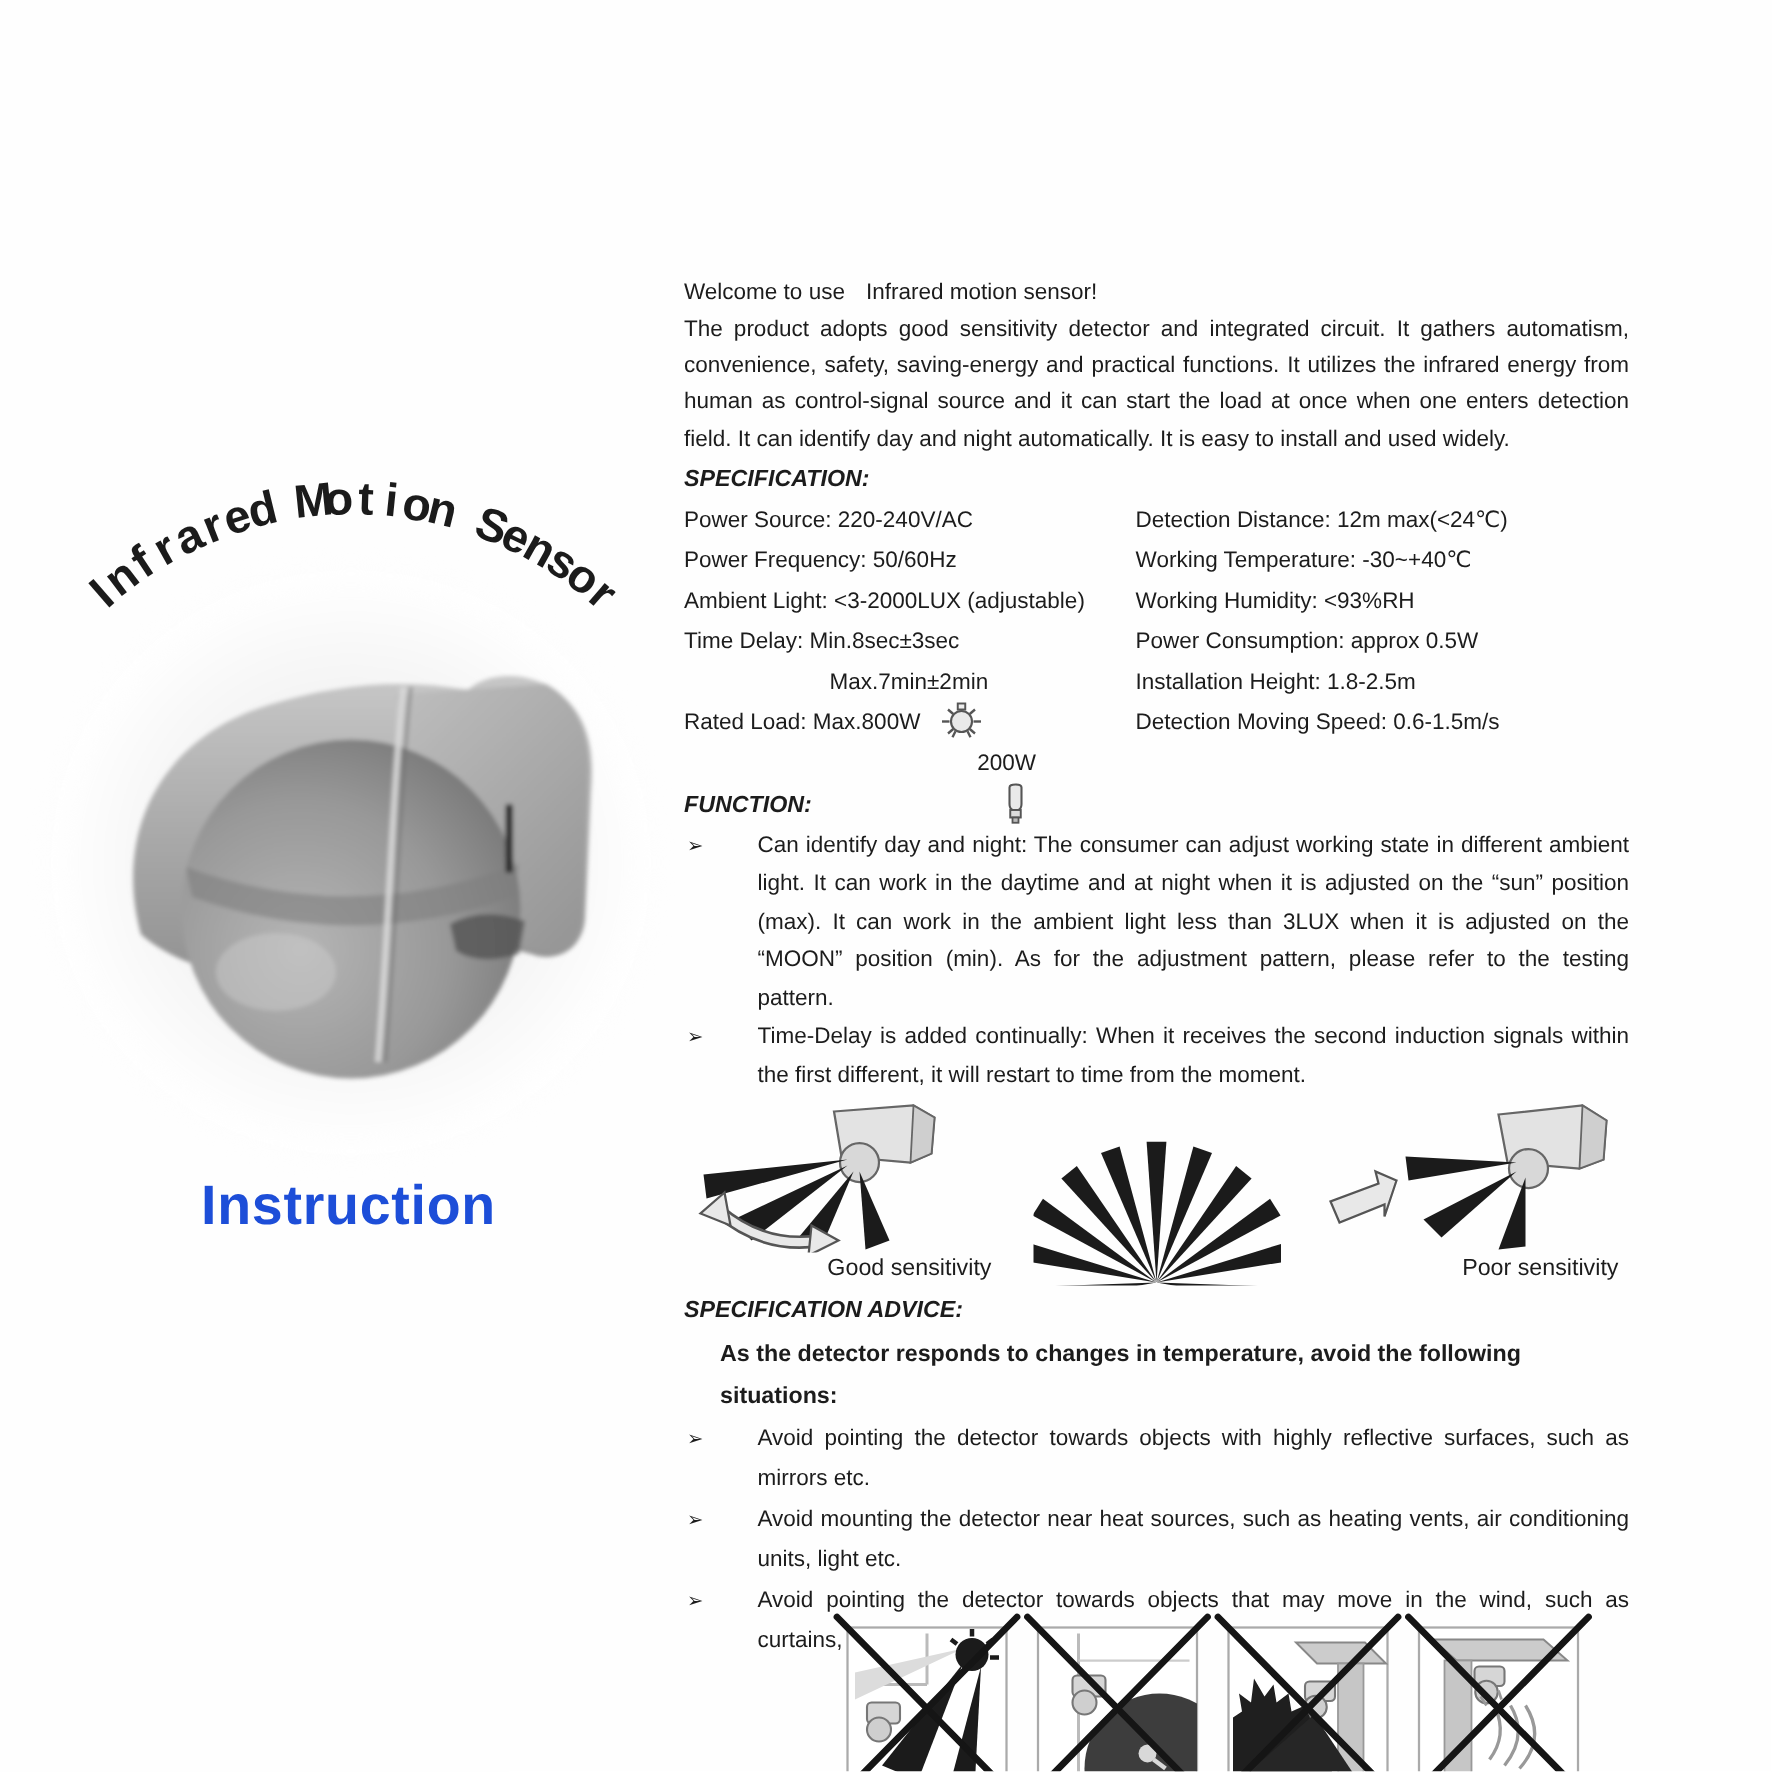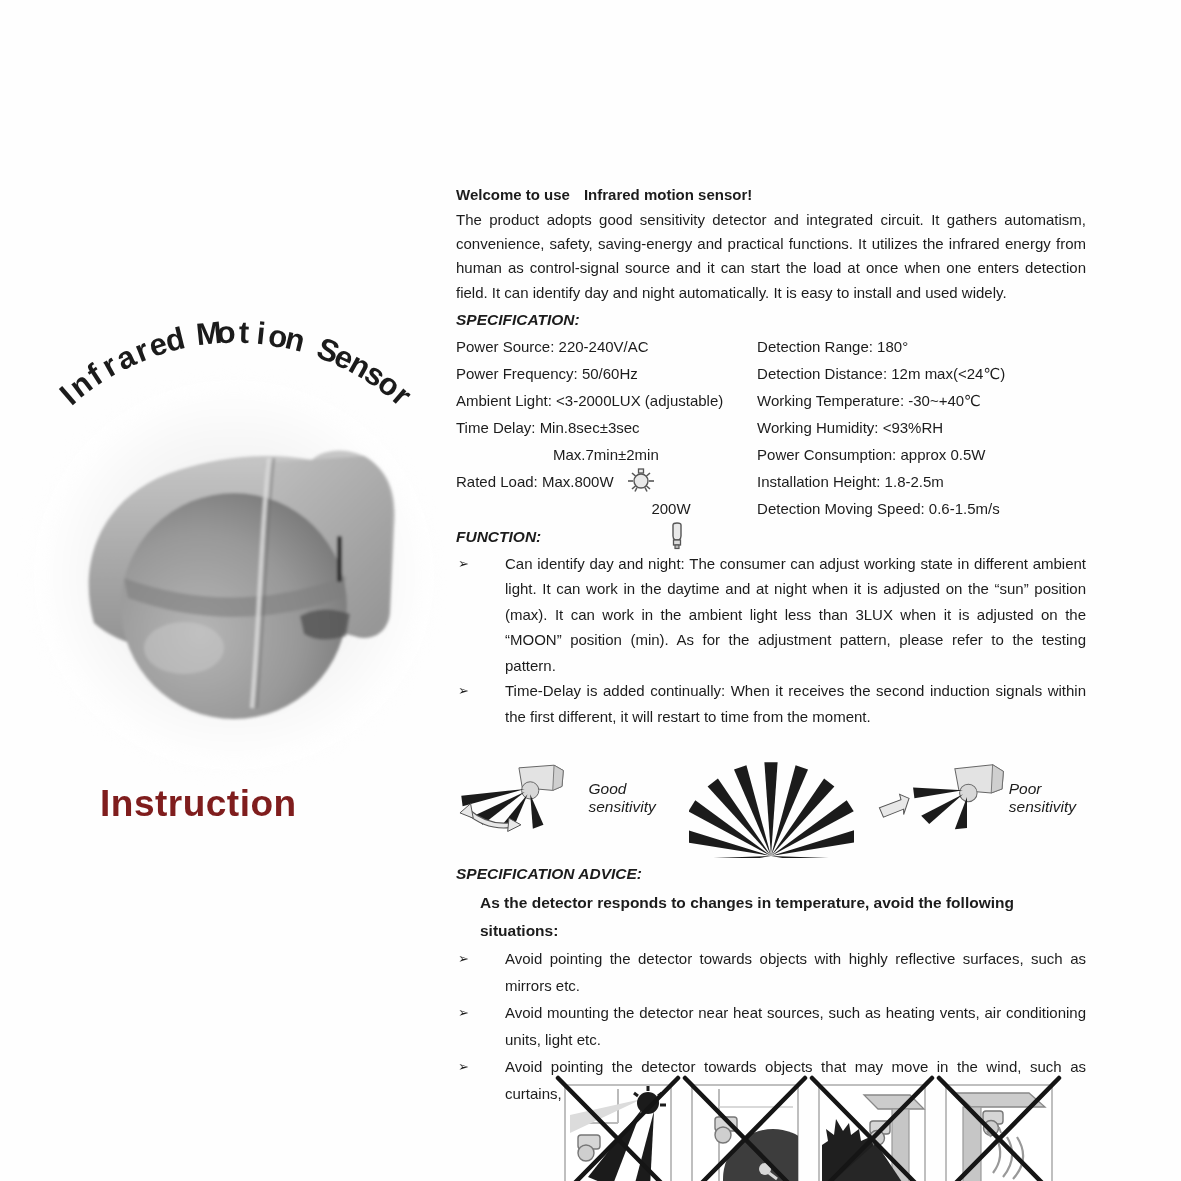--- a/index.html
+++ b/index.html
@@ -14,47 +14,47 @@
     border-radius:50%;filter:blur(8px);
   }
   
   .arc-title{
     position:absolute;left:52px;top:268px;width:370px;height:170px;
     font-size:31px;font-weight:bold;color:#1b1b1b;letter-spacing:0;
   }
   .arc-title span{position:absolute;white-space:pre;}
   .product-photo{position:absolute;left:64px;top:408px;width:336px;height:322px;}
   .instruction-label{
-    position:absolute;left:100px;top:783px;
-    font-size:37px;font-weight:bold;color:#7f1d1d;letter-spacing:0.5px;
+    position:absolute;left:134px;top:783px;
+    font-size:37px;font-weight:bold;color:#1d4ed8;letter-spacing:0.5px;
   }
   
   .r-col{position:absolute;left:456px;top:183px;width:630px;}
-  .welcome-head{font-size:15px;font-weight:bold;line-height:24px;}
+  .welcome-head{font-size:15px;font-weight:normal;line-height:24px;}
   .welcome-head .part2{margin-left:14px;}
   .welcome-body{font-size:15px;line-height:24.2px;text-align:justify;margin-top:1px;}
   .sec-head{font-size:15.5px;font-weight:bold;font-style:italic;line-height:26px;margin-top:2px;}
   .spec-wrap{display:flex;font-size:15px;}
   .spec-col-left{width:300px;}
   .spec-col-right{width:330px;padding-left:2px;}
   .spec-row{line-height:27px;height:27px;white-space:nowrap;display:flex;align-items:center;}
   .spec-row.indent1{padding-left:97px;}
   .spec-row.indent2{padding-left:131px;flex-direction:column;}
   .spec-icon{margin-left:12px;flex:0 0 auto;}
   .fn-list{margin-top:1px;}
   .bullet{display:flex;font-size:15px;line-height:25.5px;}
   .bullet .marker{width:30px;flex:0 0 auto;padding-left:2px;font-size:13px;}
   .bullet .btext{flex:1;text-align:justify;padding-left:17px;}
   .install-intro{font-size:15.5px;font-weight:bold;line-height:28px;margin-top:2px;margin-left:24px;}
   .inst-bullet{display:flex;font-size:15px;line-height:27px;}
   .inst-bullet .marker{width:30px;flex:0 0 auto;padding-left:2px;font-size:13px;}
   .inst-bullet .btext{flex:1;text-align:justify;padding-left:17px;}
   
   .sens-row{display:flex;margin-top:6px;height:124px;}
-  .sens-block{display:flex;align-items:center;font-style:italic;}
+  .sens-block{display:flex;flex-direction:column;align-items:flex-end;}
   .sens-good{width:205px;}
   .sens-fan{width:165px;margin-left:28px;padding-top:18px;}
   .sens-poor{width:205px;margin-left:20px;}
   .sens-caption{font-size:15.5px;margin-top:2px;}
   
   .boxes-row{display:flex;margin-left:106px;margin-top:-26px;gap:15px;}
   .nobox{width:112px;height:116px;position:relative;}
   .nobox svg{overflow:visible;}
 </style>
 </head>
@@ -159,21 +159,20 @@
         <div class="spec-row indent2">
           <span>200W</span>
           <svg class="spec-icon" width="16" height="30" viewBox="0 0 16 30">
             <path d="M4,3 Q4,1 8,1 Q12,1 12,3 L12,14 Q12,17 10,18 L6,18 Q4,17 4,14 Z" fill="#e9e9e9" stroke="#555" stroke-width="1.4"></path>
             <rect x="4.5" y="18" width="7" height="5" fill="#dcdcdc" stroke="#555" stroke-width="1.3"></rect>
             <rect x="6" y="23" width="4" height="3.5" fill="#bbb" stroke="#555" stroke-width="1.2"></rect>
           </svg>
         </div>
       </div>
       <div class="spec-col-right">
-        <div class="spec-row">Detection Range: 180°</div>
         <div class="spec-row">Detection Distance: 12m max(&lt;24℃)</div>
         <div class="spec-row">Working Temperature: -30~+40℃</div>
         <div class="spec-row">Working Humidity: &lt;93%RH</div>
         <div class="spec-row">Power Consumption: approx 0.5W</div>
         <div class="spec-row">Installation Height: 1.8-2.5m</div>
         <div class="spec-row">Detection Moving Speed: 0.6-1.5m/s</div>
       </div>
     </div>
 
     <div class="sec-head">FUNCTION:</div>

